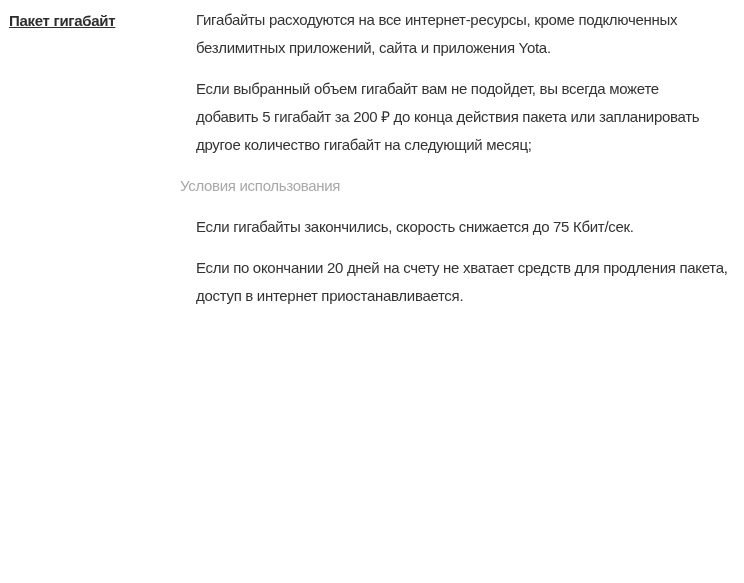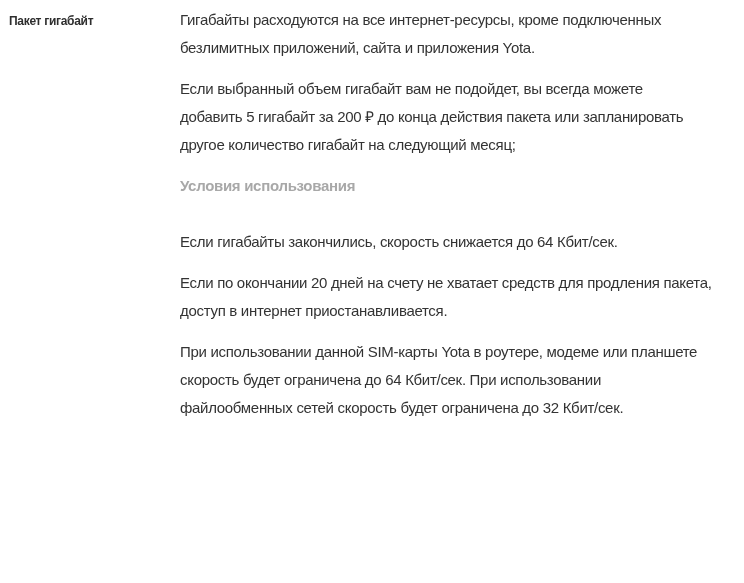--- a/index.html
+++ b/index.html
@@ -20,43 +20,44 @@
     box-sizing: border-box;
   }
   .label-col {
     flex: 0 0 180px;
     width: 180px;
     box-sizing: border-box;
     padding: 11px 10px 0 9px;
   }
   .section-label {
     margin: 0;
-    font-size: 12px;
+    font-size: 15px;
     font-weight: bold;
     line-height: 20px;
     letter-spacing: -0.3px;
     color: #2e2e2e;
+    text-decoration: underline;
   }
   .content-col {
     flex: 1 1 auto;
     box-sizing: border-box;
     padding: 6px 4px 0 0;
   }
   .body-text {
-    margin: 0 0 13px 0;
+    margin: 0 0 13px 16px;
     font-size: 15px;
     line-height: 28px;
     letter-spacing: -0.3px;
     color: #333333;
     white-space: pre-line;
   }
   .subheading {
-    margin: 0 0 28px 0;
+    margin: 0 0 13px 0;
     font-size: 15px;
-    font-weight: bold;
+    font-weight: normal;
     line-height: 28px;
     letter-spacing: -0.3px;
     color: #a8a8a8;
     white-space: pre-line;
   }
 </style>
 </head>
 <body>
 
 <div class="row">
@@ -70,24 +71,21 @@
     <p class="body-text">Гигабайты расходуются на все интернет-ресурсы, кроме подключенных
 безлимитных приложений, сайта и приложения Yota.</p>
 
     <p class="body-text">Если выбранный объем гигабайт вам не подойдет, вы всегда можете
 добавить 5 гигабайт за 200 ₽ до конца действия пакета или запланировать
 другое количество гигабайт на следующий месяц;</p>
 
     <h4 class="subheading">Условия использования</h4>
 
 
-    <p class="body-text">Если гигабайты закончились, скорость снижается до 64 Кбит/сек.</p>
+    <p class="body-text">Если гигабайты закончились, скорость снижается до 75 Кбит/сек.</p>
 
     <p class="body-text">Если по окончании 20 дней на счету не хватает средств для продления пакета,
 доступ в интернет приостанавливается.</p>
 
-    <p class="body-text">При использовании данной SIM-карты Yota в роутере, модеме или планшете
-скорость будет ограничена до 64 Кбит/сек. При использовании
-файлообменных сетей скорость будет ограничена до 32 Кбит/сек.</p>
 
 
   </div>
 </div>
 
 </body></html>

